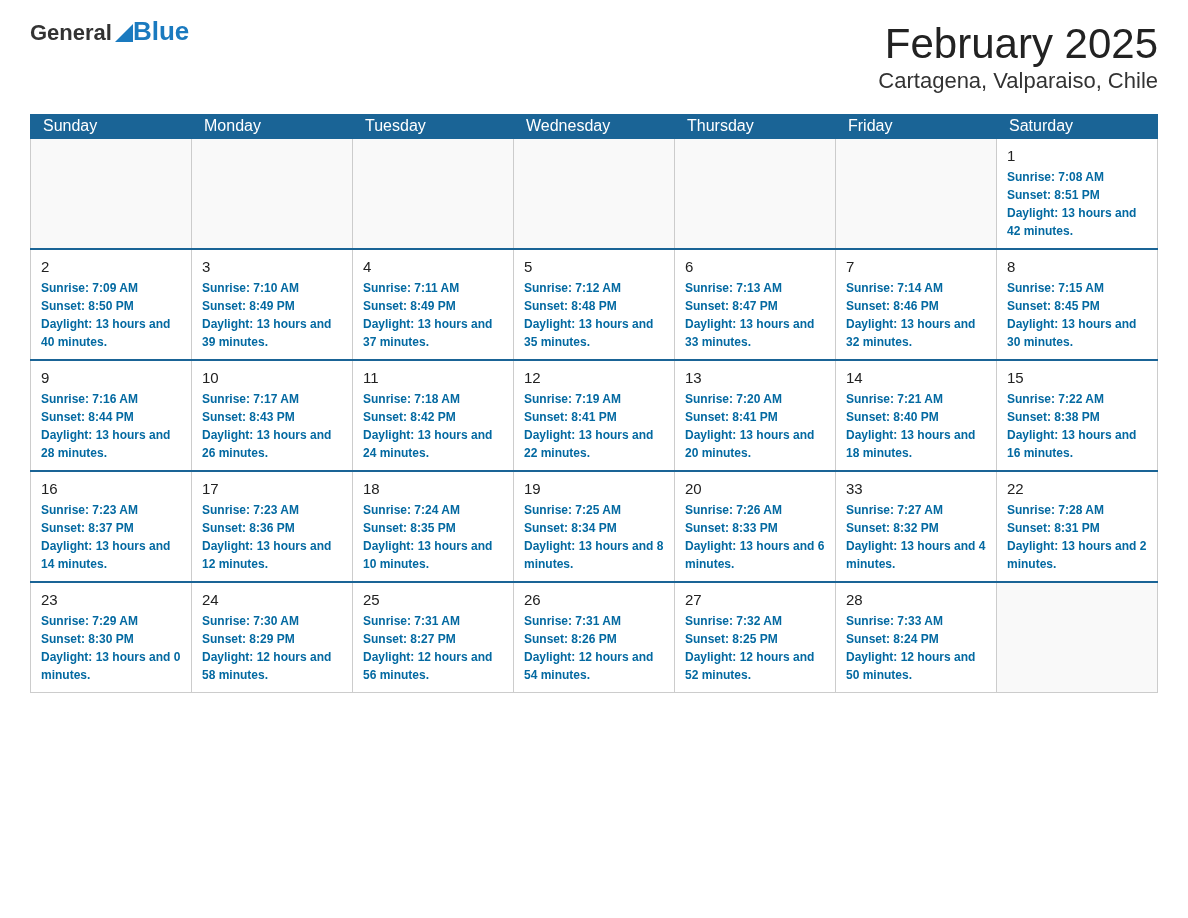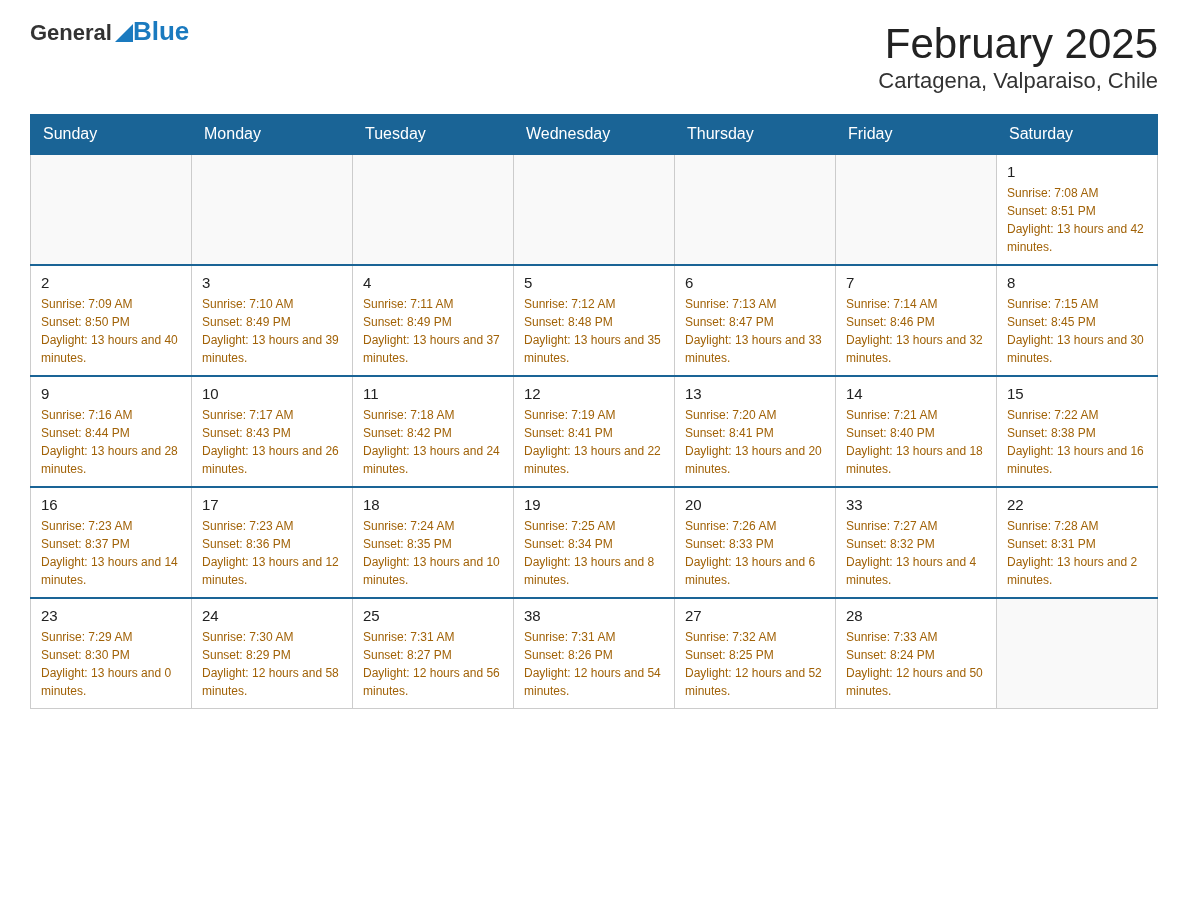--- a/index.html
+++ b/index.html
@@ -47,21 +47,21 @@
       font-size: 22px;
       color: #333;
     }
     .calendar {
       width: 100%;
       border-collapse: collapse;
     }
     .calendar th {
       background-color: #1a6496;
       color: #fff;
-      padding: 10px 12px;
+      padding: 2px 12px;
       text-align: left;
       font-size: 16px;
       font-weight: normal;
       border: 1px solid #1a6496;
     }
     .calendar td {
       border: 1px solid #ccc;
       vertical-align: top;
       padding: 8px 10px;
       width: calc(100% / 7);
@@ -69,22 +69,23 @@
     }
     .day-number {
       font-size: 15px;
       font-weight: normal;
       color: #222;
       display: block;
       margin-bottom: 4px;
     }
     .day-info {
       font-size: 12px;
-      color: #a16207;
+      color: #0369a1;
       line-height: 1.5;
+      font-weight: bold;
     }
     .empty-cell {
       background: #f9f9f9;
     }
     .calendar tbody tr td {
       border-top: 2px solid #1a6496;
       border-bottom: 1px solid #ccc;
       border-left: 1px solid #ccc;
       border-right: 1px solid #ccc;
     }
@@ -235,21 +236,21 @@
         </td>
         <td>
           <span class="day-number">24</span>
           <div class="day-info">Sunrise: 7:30 AM<br>Sunset: 8:29 PM<br>Daylight: 12 hours and 58 minutes.</div>
         </td>
         <td>
           <span class="day-number">25</span>
           <div class="day-info">Sunrise: 7:31 AM<br>Sunset: 8:27 PM<br>Daylight: 12 hours and 56 minutes.</div>
         </td>
         <td>
-          <span class="day-number">38</span>
+          <span class="day-number">26</span>
           <div class="day-info">Sunrise: 7:31 AM<br>Sunset: 8:26 PM<br>Daylight: 12 hours and 54 minutes.</div>
         </td>
         <td>
           <span class="day-number">27</span>
           <div class="day-info">Sunrise: 7:32 AM<br>Sunset: 8:25 PM<br>Daylight: 12 hours and 52 minutes.</div>
         </td>
         <td>
           <span class="day-number">28</span>
           <div class="day-info">Sunrise: 7:33 AM<br>Sunset: 8:24 PM<br>Daylight: 12 hours and 50 minutes.</div>
         </td>

